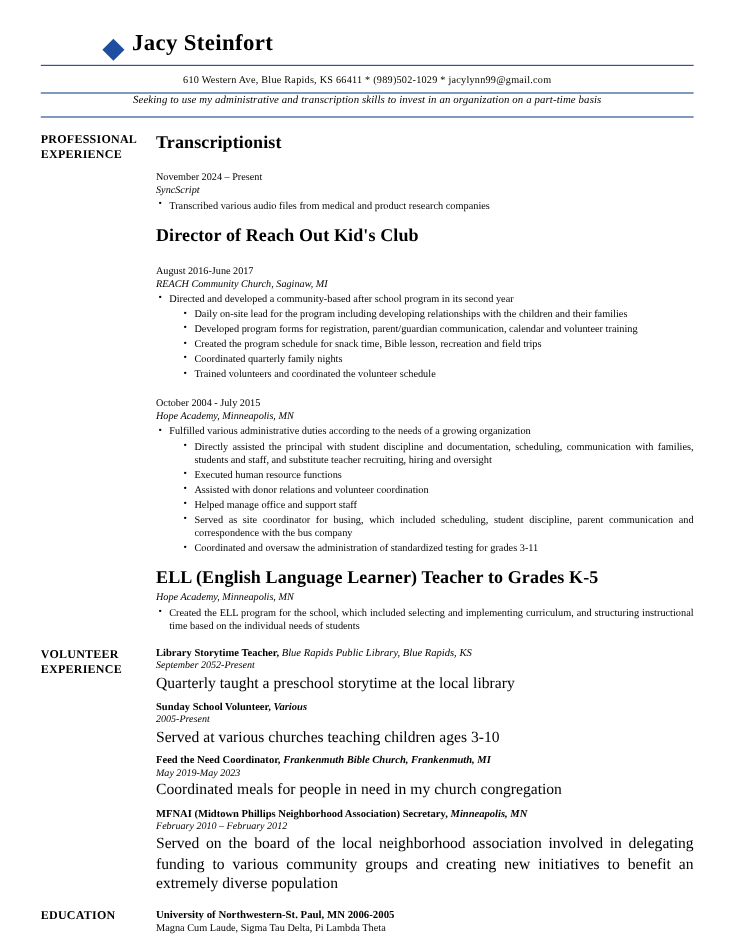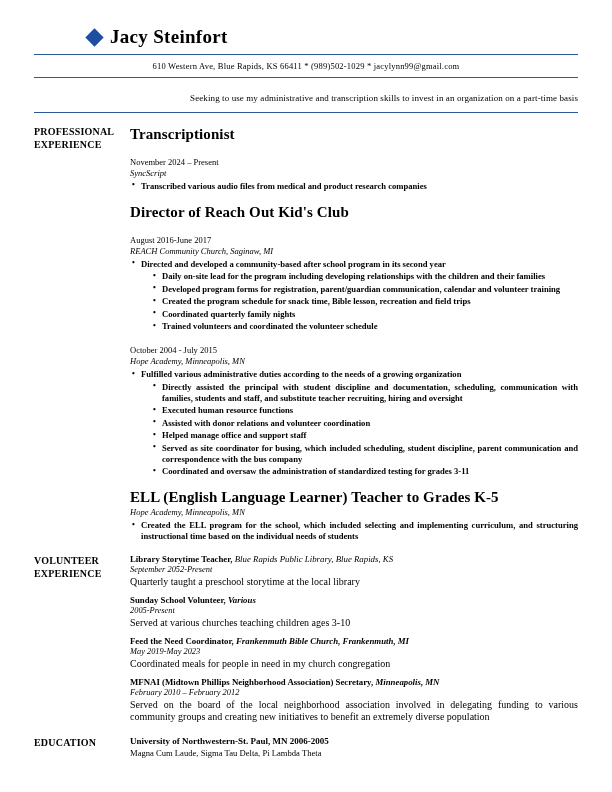--- a/index.html
+++ b/index.html
@@ -20,21 +20,21 @@
     box-sizing: border-box;
     padding: 26px 34px 20px 34px;
   }
 
   
   .header {
     text-align: center;
   }
   .name-line {
     display: flex;
-    align-items: center;
+    align-items: flex-end;
     justify-content: flex-start;
     padding-left: 54px;
   }
   .diamond-icon {
     width: 13px;
     height: 13px;
     background: #1f4ea1;
     transform: rotate(45deg);
     margin-right: 9px;
     flex: 0 0 auto;
@@ -58,22 +58,23 @@
     letter-spacing: 0.2px;
   }
   .rule2 {
     border: none;
     border-top: 1px solid #2b5797;
     margin: 6px 0 0 0;
     height: 0;
   }
   .objective {
     font-size: 9px;
-    text-align: right;
-    margin-top: 15px;
+    font-style: italic;
+    text-align: center;
+    margin-top: 0;
     letter-spacing: 0.1px;
   }
   .rule3 {
     border: none;
     border-top: 1px solid #2b5797;
     margin: 9px 0 0 0;
     height: 0;
   }
 
   
@@ -118,21 +119,20 @@
   ul.bullets {
     list-style: none;
     margin: 2px 0 0 0;
     padding: 0;
   }
   ul.bullets > li {
     position: relative;
     padding-left: 11px;
     margin-top: 0;
     text-align: justify;
-    font-weight: bold;
   }
   ul.bullets > li::before {
     content: "\2022";
     position: absolute;
     left: 2px;
     top: -0.5px;
     font-size: 8px;
   }
   ul.sub {
     list-style: none;
@@ -174,21 +174,21 @@
     font-style: italic;
   }
   .vol-head .i {
     font-style: italic;
   }
   .vol-dates {
     font-style: italic;
     font-size: 8.4px;
   }
   .vol-desc {
-    font-size: 10px;
+    font-size: 13px;
     text-align: justify;
   }
   .edu-school {
     font-weight: bold;
     font-size: 9px;
   }
   .edu-line {
     font-size: 8.6px;
   }
 </style>

